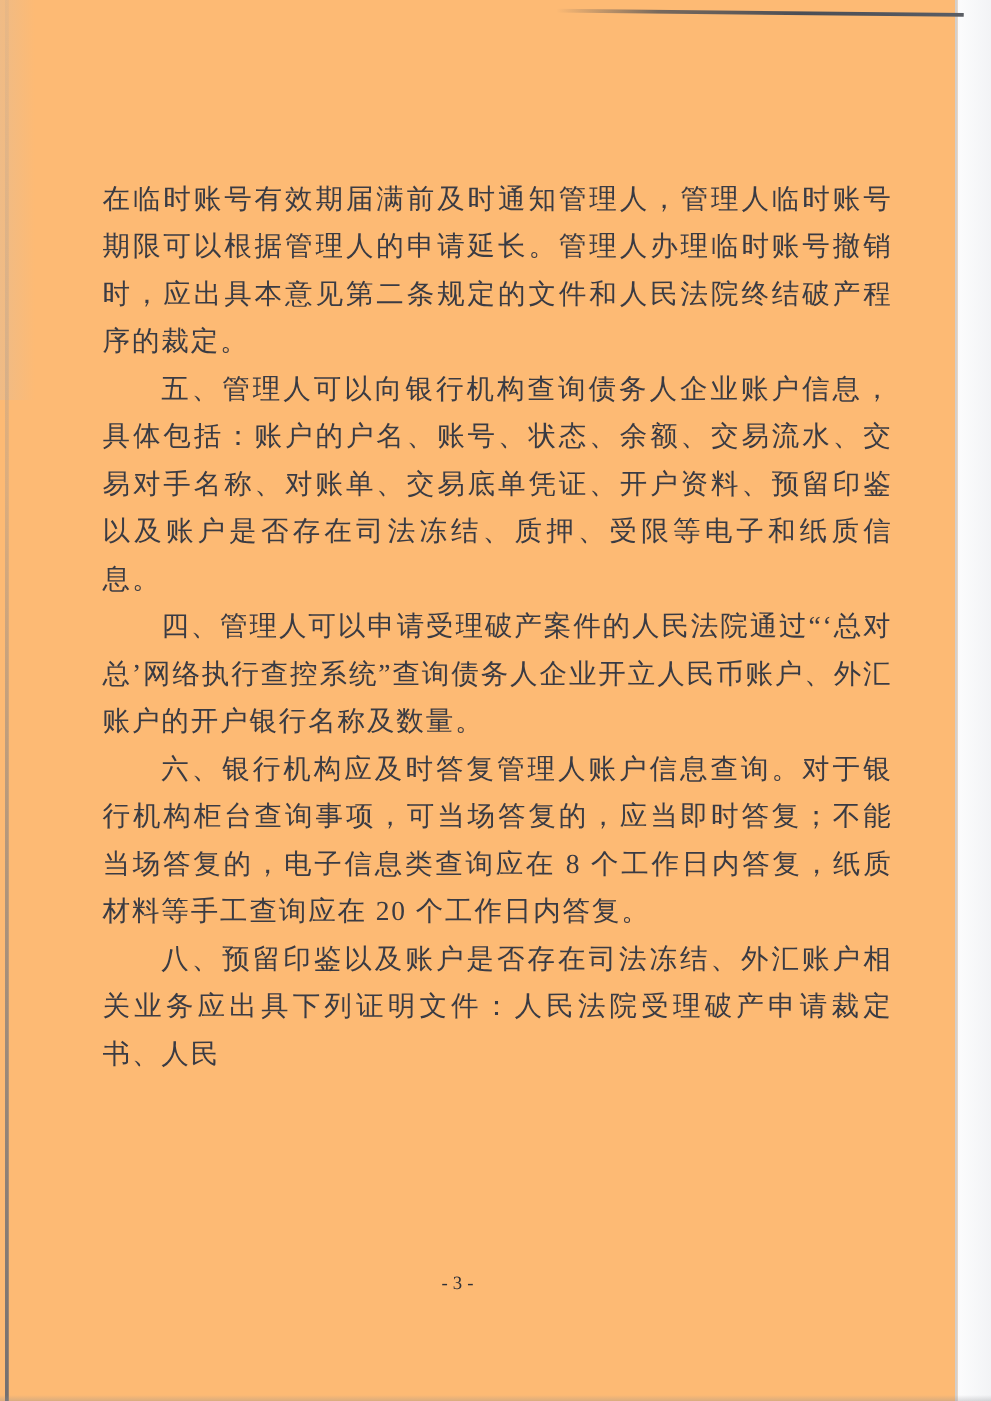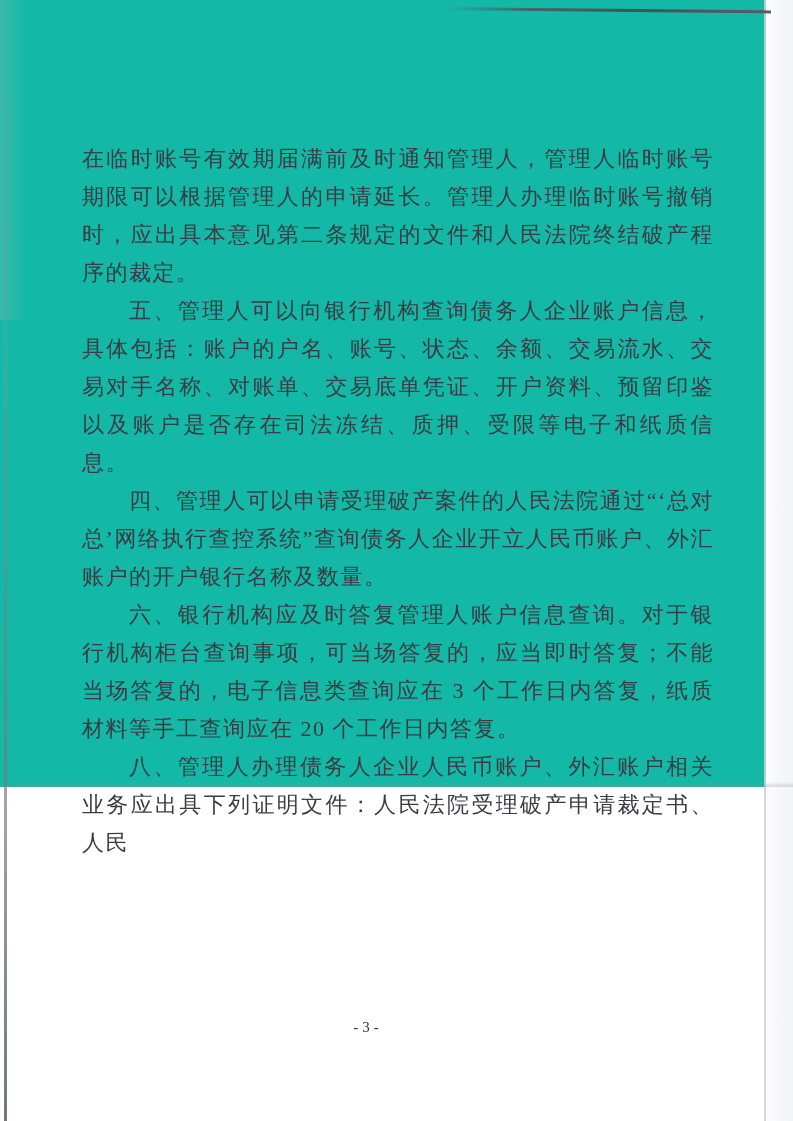--- a/index.html
+++ b/index.html
@@ -7,22 +7,22 @@
     padding: 0;
     width: 793px;
     height: 1121px;
     background: #ffffff;
     overflow: hidden;
     font-family: "Liberation Serif", "DejaVu Serif", serif;
   }
   .page {
     position: relative;
     width: 793px;
-    height: 787px;
-    background: #14b8a6;
+    height: 1121px;
+    background: #fdba74;
   }
   
   .artifact { position: absolute; pointer-events: none; }
   .top-edge-line {
     left: 445px; top: 7px; width: 326px; height: 3px;
     transform: rotate(0.6deg); transform-origin: left center;
     background: linear-gradient(to right,
       rgba(90,92,98,0) 0%,
       rgba(75,78,85,0.75) 25%,
       #4b4e55 60%,
@@ -92,18 +92,18 @@
   <div class="artifact right-edge-line"></div>
   <div class="artifact top-edge-line"></div>
   <div class="artifact left-edge-line"></div>
   <div class="artifact bottom-shade"></div>
 
   <div class="doc-body">
 
   <p>在临时账号有效期届满前及时通知管理人，管理人临时账号期限可以根据管理人的申请延长。管理人办理临时账号撤销时，应出具本意见第二条规定的文件和人民法院终结破产程序的裁定。</p>
       <p class="indent">五、管理人可以向银行机构查询债务人企业账户信息，具体包括：账户的户名、账号、状态、余额、交易流水、交易对手名称、对账单、交易底单凭证、开户资料、预留印鉴以及账户是否存在司法冻结、质押、受限等电子和纸质信息。</p>
       <p class="indent">四、管理人可以申请受理破产案件的人民法院通过“‘总对总’网络执行查控系统”查询债务人企业开立人民币账户、外汇账户的开户银行名称及数量。</p>
-      <p class="indent">六、银行机构应及时答复管理人账户信息查询。对于银行机构柜台查询事项，可当场答复的，应当即时答复；不能当场答复的，电子信息类查询应在 3 个工作日内答复，纸质材料等手工查询应在 20 个工作日内答复。</p>
-      <p class="indent">八、管理人办理债务人企业人民币账户、外汇账户相关业务应出具下列证明文件：人民法院受理破产申请裁定书、人民</p>
+      <p class="indent">六、银行机构应及时答复管理人账户信息查询。对于银行机构柜台查询事项，可当场答复的，应当即时答复；不能当场答复的，电子信息类查询应在 8 个工作日内答复，纸质材料等手工查询应在 20 个工作日内答复。</p>
+      <p class="indent">八、预留印鉴以及账户是否存在司法冻结、外汇账户相关业务应出具下列证明文件：人民法院受理破产申请裁定书、人民</p>
     </div>
 
   <div class="page-number">-3-</div>
 </div>
 
 </body></html>

